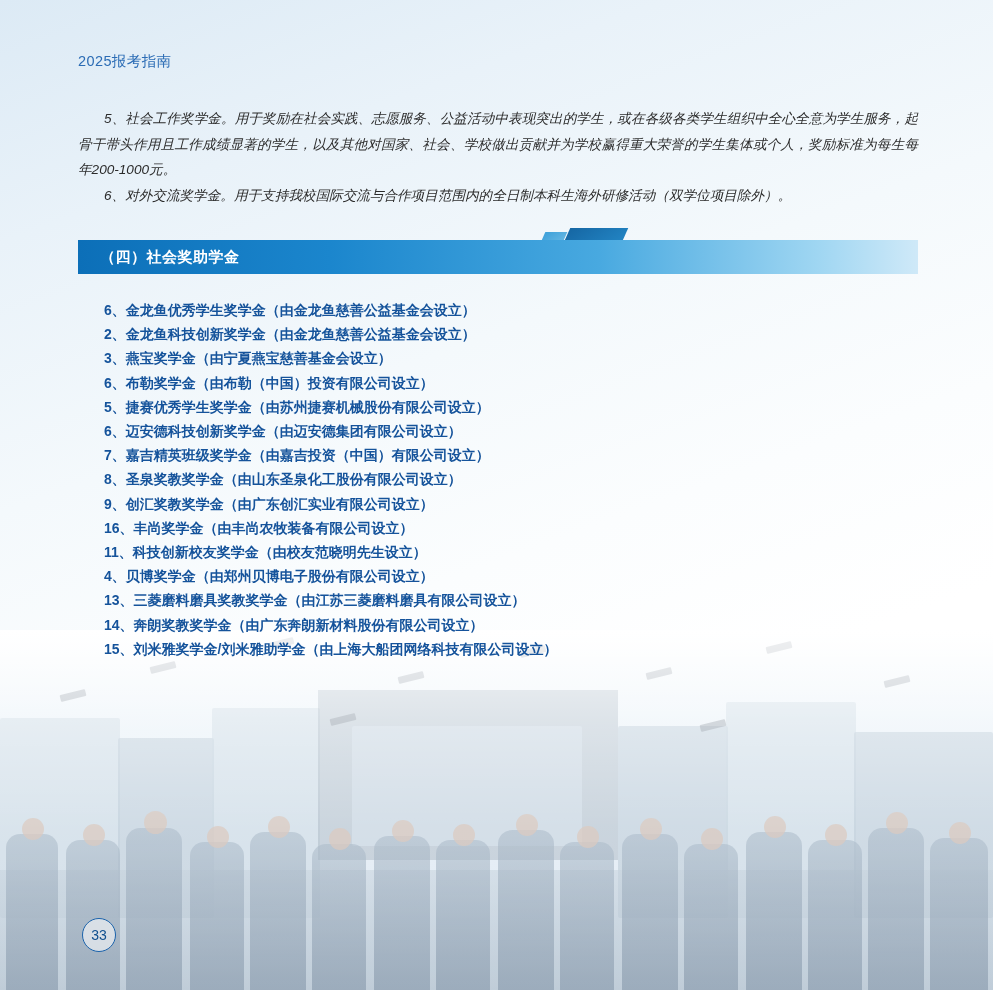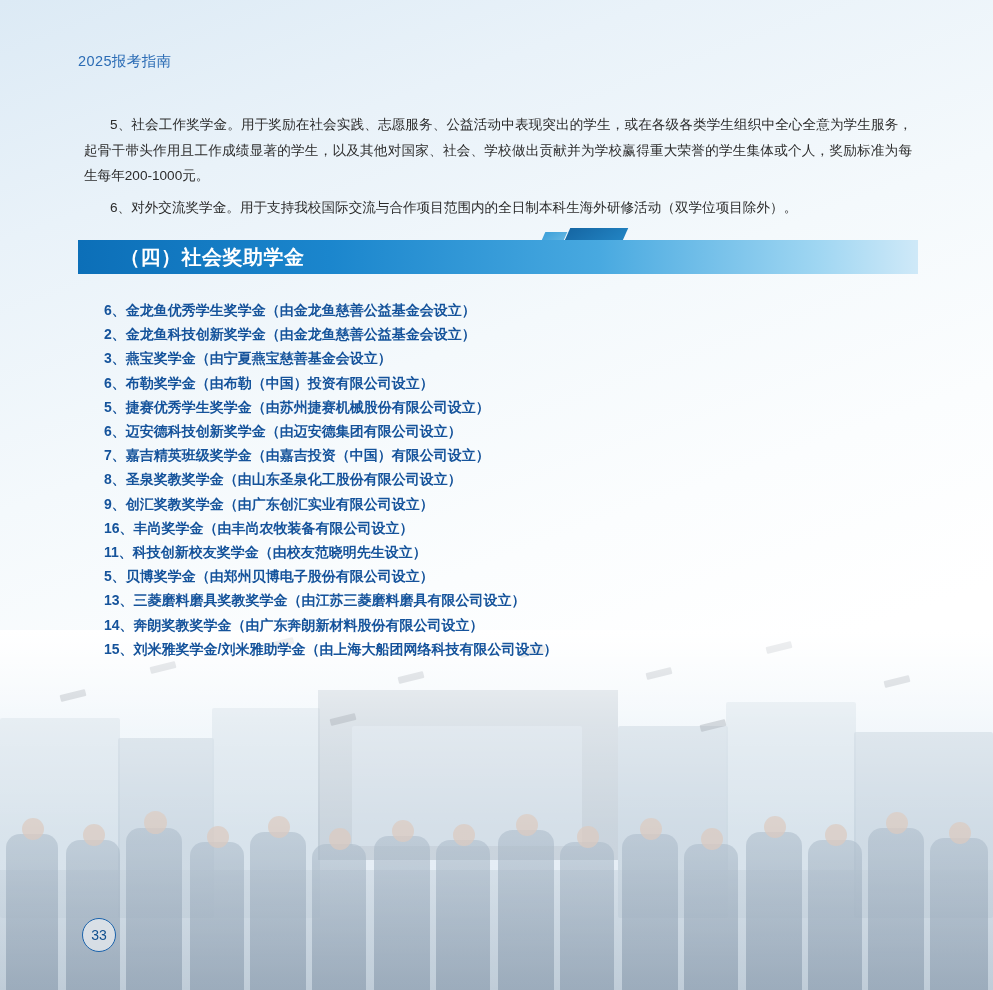--- a/index.html
+++ b/index.html
@@ -96,41 +96,40 @@
   .body-block {
     position: absolute;
     left: 78px;
     top: 106px;
     width: 840px;
     font-size: 13.6px;
     line-height: 25.5px;
     color: #2b2b2b;
     text-align: justify;
   }
-  .body-block p { margin: 6px; }
+  .body-block p { margin: 0; font-style: italic; }
   .body-block p .indent { display: inline-block; width: 26px; }
 
   
   .banner {
     position: absolute;
     left: 78px;
     top: 240px;
     width: 840px;
     height: 34px;
     background: linear-gradient(90deg, #0c6fb8 0%, #1b86cd 30%, #48a9e0 62%, #9fd6f2 88%, #cfe9f8 100%);
     display: flex;
     align-items: center;
   }
   .banner-title {
     color: #ffffff;
-    font-size: 20px;
+    font-size: 15px;
     font-weight: bold;
     padding-left: 22px;
     letter-spacing: .5px;
-    margin-left: 20px;
   }
   
   .banner-accent {
     position: absolute;
     top: 228px;
     left: 560px;
     width: 58px;
     height: 46px;
     background: linear-gradient(135deg, #0a5f9f, #1d8ccf);
     transform: skewX(-24deg);
@@ -266,21 +265,21 @@
     <div class="list-item">2、金龙鱼科技创新奖学金（由金龙鱼慈善公益基金会设立）</div>
     <div class="list-item">3、燕宝奖学金（由宁夏燕宝慈善基金会设立）</div>
     <div class="list-item">6、布勒奖学金（由布勒（中国）投资有限公司设立）</div>
     <div class="list-item">5、捷赛优秀学生奖学金（由苏州捷赛机械股份有限公司设立）</div>
     <div class="list-item">6、迈安德科技创新奖学金（由迈安德集团有限公司设立）</div>
     <div class="list-item">7、嘉吉精英班级奖学金（由嘉吉投资（中国）有限公司设立）</div>
     <div class="list-item">8、圣泉奖教奖学金（由山东圣泉化工股份有限公司设立）</div>
     <div class="list-item">9、创汇奖教奖学金（由广东创汇实业有限公司设立）</div>
     <div class="list-item">16、丰尚奖学金（由丰尚农牧装备有限公司设立）</div>
     <div class="list-item">11、科技创新校友奖学金（由校友范晓明先生设立）</div>
-    <div class="list-item">5、贝博奖学金（由郑州贝博电子股份有限公司设立）</div>
+    <div class="list-item">4、贝博奖学金（由郑州贝博电子股份有限公司设立）</div>
     <div class="list-item">13、三菱磨料磨具奖教奖学金（由江苏三菱磨料磨具有限公司设立）</div>
     <div class="list-item">14、奔朗奖教奖学金（由广东奔朗新材料股份有限公司设立）</div>
     <div class="list-item">15、刘米雅奖学金/刘米雅助学金（由上海大船团网络科技有限公司设立）</div>
   </div>
 
   <div class="page-num">33</div>
 
 </div>
 
 </body></html>

